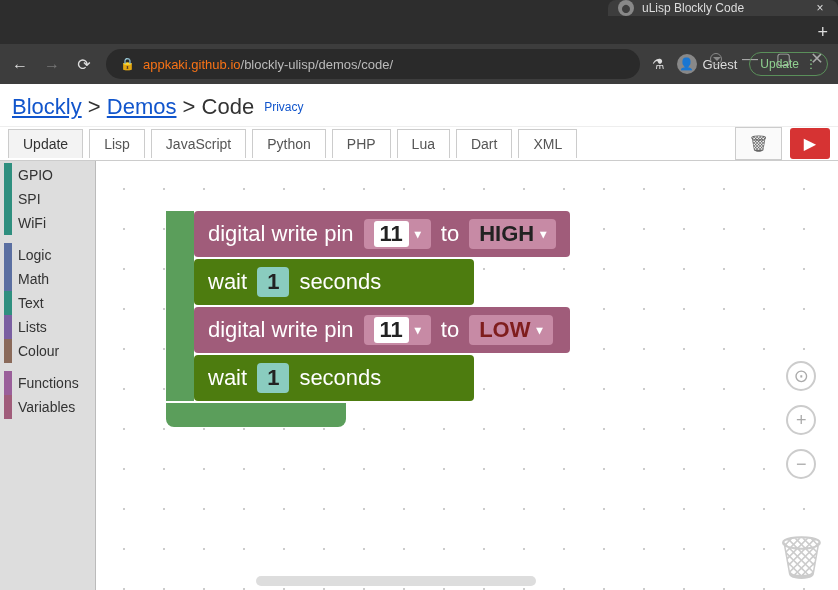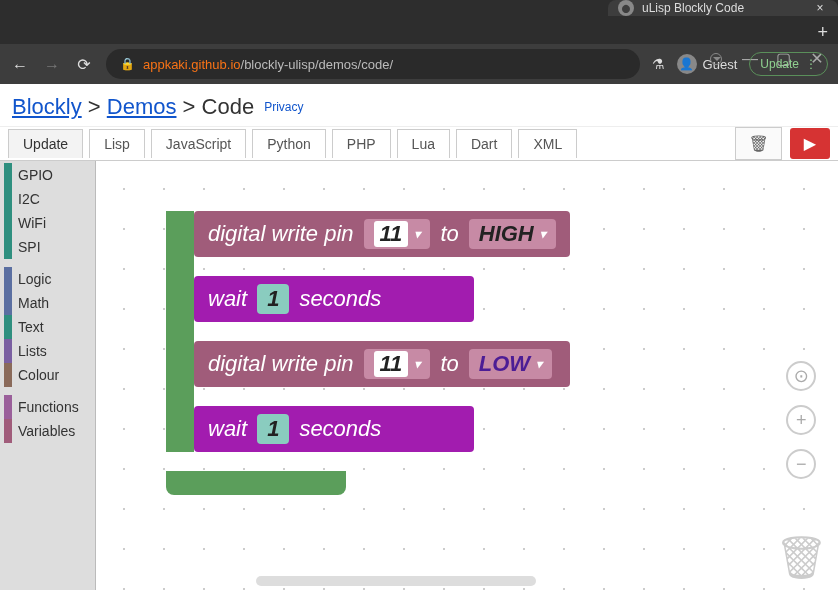--- a/index.html
+++ b/index.html
@@ -49,23 +49,23 @@
 
 .canvas { flex: 1; position: relative; background: #fff; overflow: hidden; }
 .grid { position: absolute; inset: 0; background-image: radial-gradient(#ccc 1px, transparent 1px); background-size: 40px 40px; background-position: 8px 8px; }
 
 
 .forever-block { position: absolute; left: 70px; top: 50px; }
 .forever-head { background: #5b9e5b; color: #fff; font-size: 22px; padding: 8px 18px; border-radius: 8px 8px 0 0; width: 180px; }
 .forever-body { border-left: 28px solid #5b9e5b; padding: 0; }
 .forever-foot { background: #5b9e5b; height: 24px; width: 180px; border-radius: 0 0 8px 8px; }
 
-.block { color: #fff; font-size: 22px; padding: 8px 14px; display: flex; align-items: center; gap: 10px; border-radius: 4px; margin-bottom: 19px; white-space: nowrap; font-style: italic; }
+.block { color: #fff; font-size: 22px; padding: 8px 14px; display: flex; align-items: center; gap: 10px; border-radius: 4px; margin-bottom: 2px; white-space: nowrap; }
 .block.purple { background: #a05c7a; }
-.block.teal { background: #a21caf; width: 280px; }
+.block.teal { background: #4d7c0f; width: 280px; }
 .block .slot { background: #fff; color: #1a1a1a; padding: 2px 10px; border-radius: 4px; display: inline-flex; align-items: center; gap: 6px; font-weight: 600; }
 .block .slot.withdrop { background: #c78aa5; }
 .block .drop { font-size: 12px; color: #fff; }
 .block.teal .slot { background: #8accbf; color: #222; }
 
 .canvas-controls { position: absolute; right: 10px; top: 200px; display: flex; flex-direction: column; gap: 14px; align-items: center; color: #aaa; }
 .cc-btn { width: 30px; height: 30px; border: 2px solid #ccc; border-radius: 50%; display: flex; align-items: center; justify-content: center; font-size: 18px; cursor: pointer; background: #fff; }
 .cc-trash { font-size: 42px; color: #ccc; margin-top: 40px; }
 .hscroll { position: absolute; left: 160px; bottom: 6px; width: 280px; height: 10px; background: #ddd; border-radius: 5px; }
 </style>
@@ -138,29 +138,25 @@
   </div>
 
   <div class="workspace">
     <div class="toolbox">
       <div class="toolbox-item">
           <span class="bar" style="background:#2f8f7f"></span>
           <span>GPIO</span>
         </div>
       <div class="toolbox-item">
           <span class="bar" style="background:#2f8f7f"></span>
-          <span>I2C</span>
+          <span>SPI</span>
         </div>
       <div class="toolbox-item">
           <span class="bar" style="background:#2f8f7f"></span>
           <span>WiFi</span>
-        </div>
-      <div class="toolbox-item">
-          <span class="bar" style="background:#2f8f7f"></span>
-          <span>SPI</span>
         </div>
       <div class="toolbox-gap"></div>
       <div class="toolbox-item">
           <span class="bar" style="background:#5b6fa1"></span>
           <span>Logic</span>
         </div>
       <div class="toolbox-item">
           <span class="bar" style="background:#5b6fa1"></span>
           <span>Math</span>
         </div>
@@ -210,21 +206,21 @@
             <span>seconds</span>
           </div>
           <div class="block purple">
             <span>digital write pin</span>
             <span class="slot withdrop">
                 <span style="background:#fff;color:#222;padding:0 6px;border-radius:3px">11</span>
                 <span class="drop">▾</span>
               </span>
             <span>to</span>
             <span class="slot withdrop">
-                <span style="color:#4c1d95">LOW</span>
+                <span style="color:#7f1d1d">LOW</span>
                 <span class="drop">▾</span>
               </span>
           </div>
           <div class="block teal">
             <span>wait</span>
             <span class="slot">1</span>
             <span>seconds</span>
           </div>
         </div>
         <div class="forever-foot"></div>

